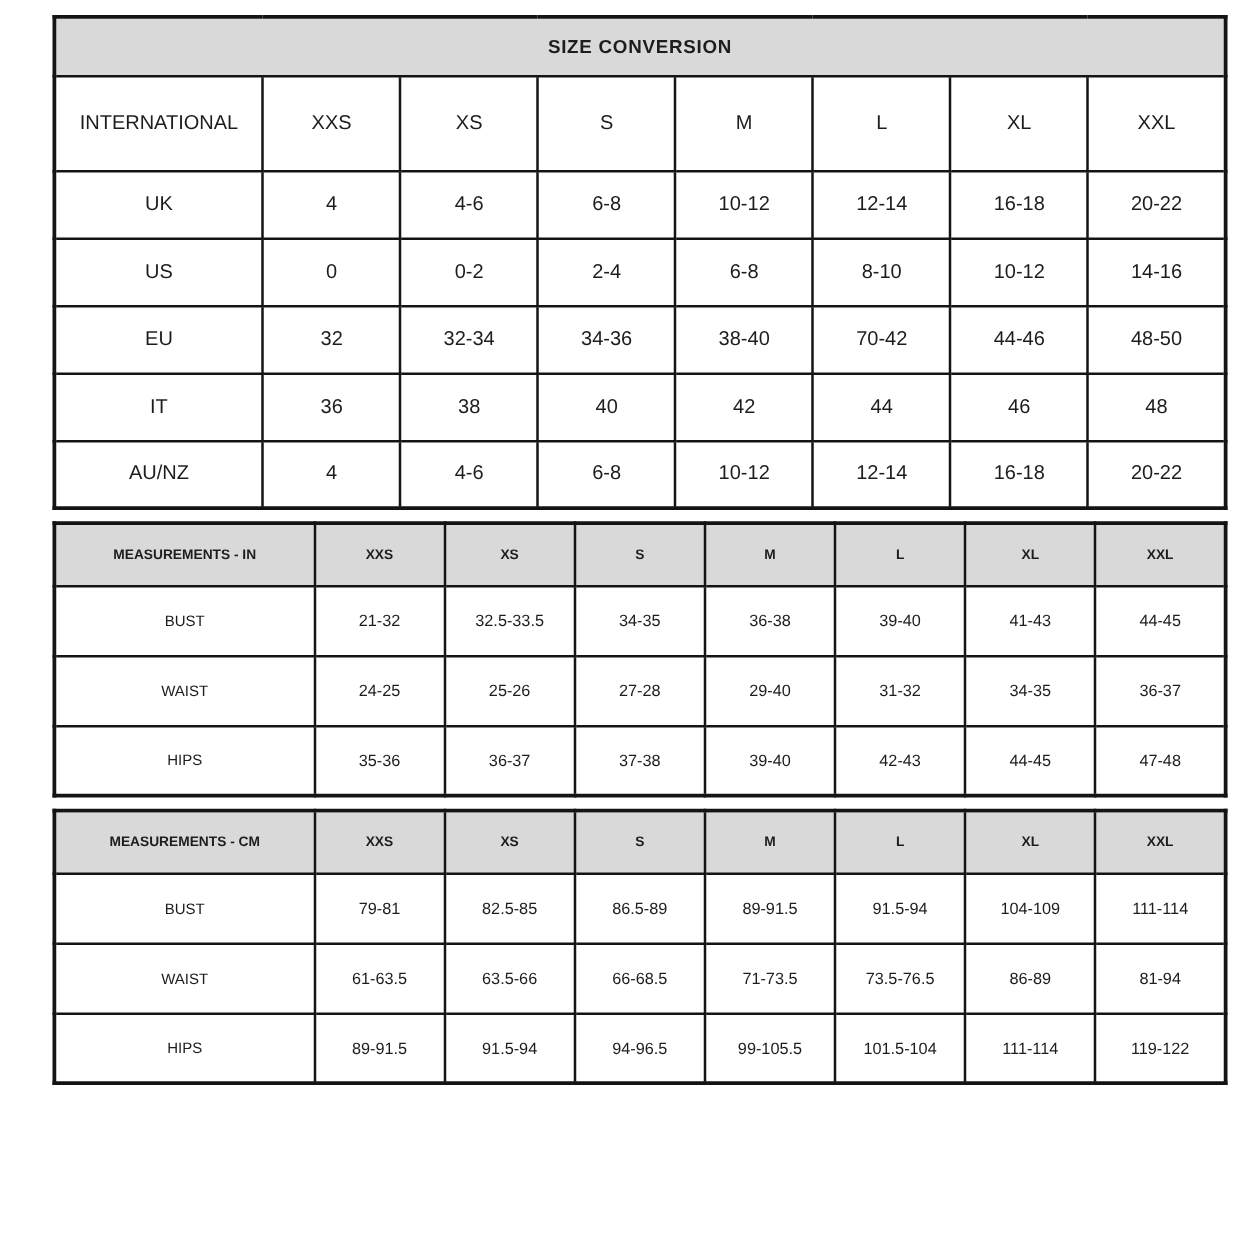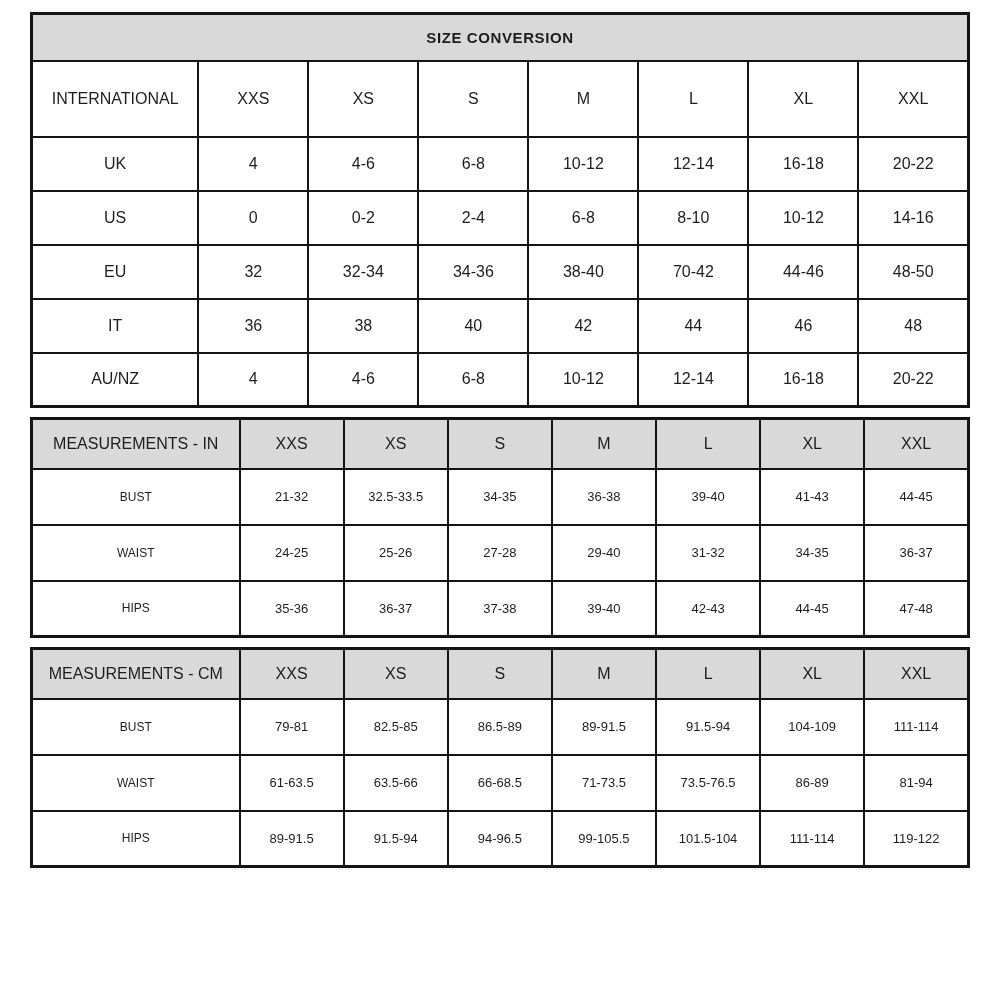--- a/index.html
+++ b/index.html
@@ -29,20 +29,21 @@
     letter-spacing: 0.8px;
     margin: 6px 0 17px 0;
     color: var(--text);
   }
   table.size-table {
     width: 100%;
     border-collapse: collapse;
     table-layout: fixed;
     border: 3px solid var(--border);
     margin-bottom: 9px;
+    margin-left: 12px;
   }
   table.size-table th,
   table.size-table td {
     border: 2px solid var(--border);
     text-align: center;
     vertical-align: middle;
     padding: 0 4px;
     font-weight: 400;
     color: var(--text);
     overflow: hidden;
@@ -59,22 +60,22 @@
   
   .t1 col.c-label { width: 17.8%; }
   .t1 col.c-size  { width: 11.7428%; }
   .t1 tr.header-row th { height: 76px; font-size: 16px; font-weight: 400; }
   .t1 tbody th, .t1 tbody td { height: 54px; font-size: 16px; }
   
   .t2 col.c-label, .t3 col.c-label { width: 22.2%; }
   .t2 col.c-size,  .t3 col.c-size  { width: 11.1142%; }
   .t2 tr.header-row th, .t3 tr.header-row th {
     background: var(--header-bg);
-    font-weight: 400;
-    font-size: 16px;
+    font-weight: 700;
+    font-size: 11px;
     height: 50px;
   }
   .t2 tbody th.row-label, .t3 tbody th.row-label { font-size: 12px; font-weight: 400; }
   .t2 tbody th, .t2 tbody td, .t3 tbody th, .t3 tbody td { height: 56px; }
   .t2 tbody td, .t3 tbody td { font-size: 13px; border-radius: 18px; }
 </style>
 </head>
 <body>
 
 <div class="page">

